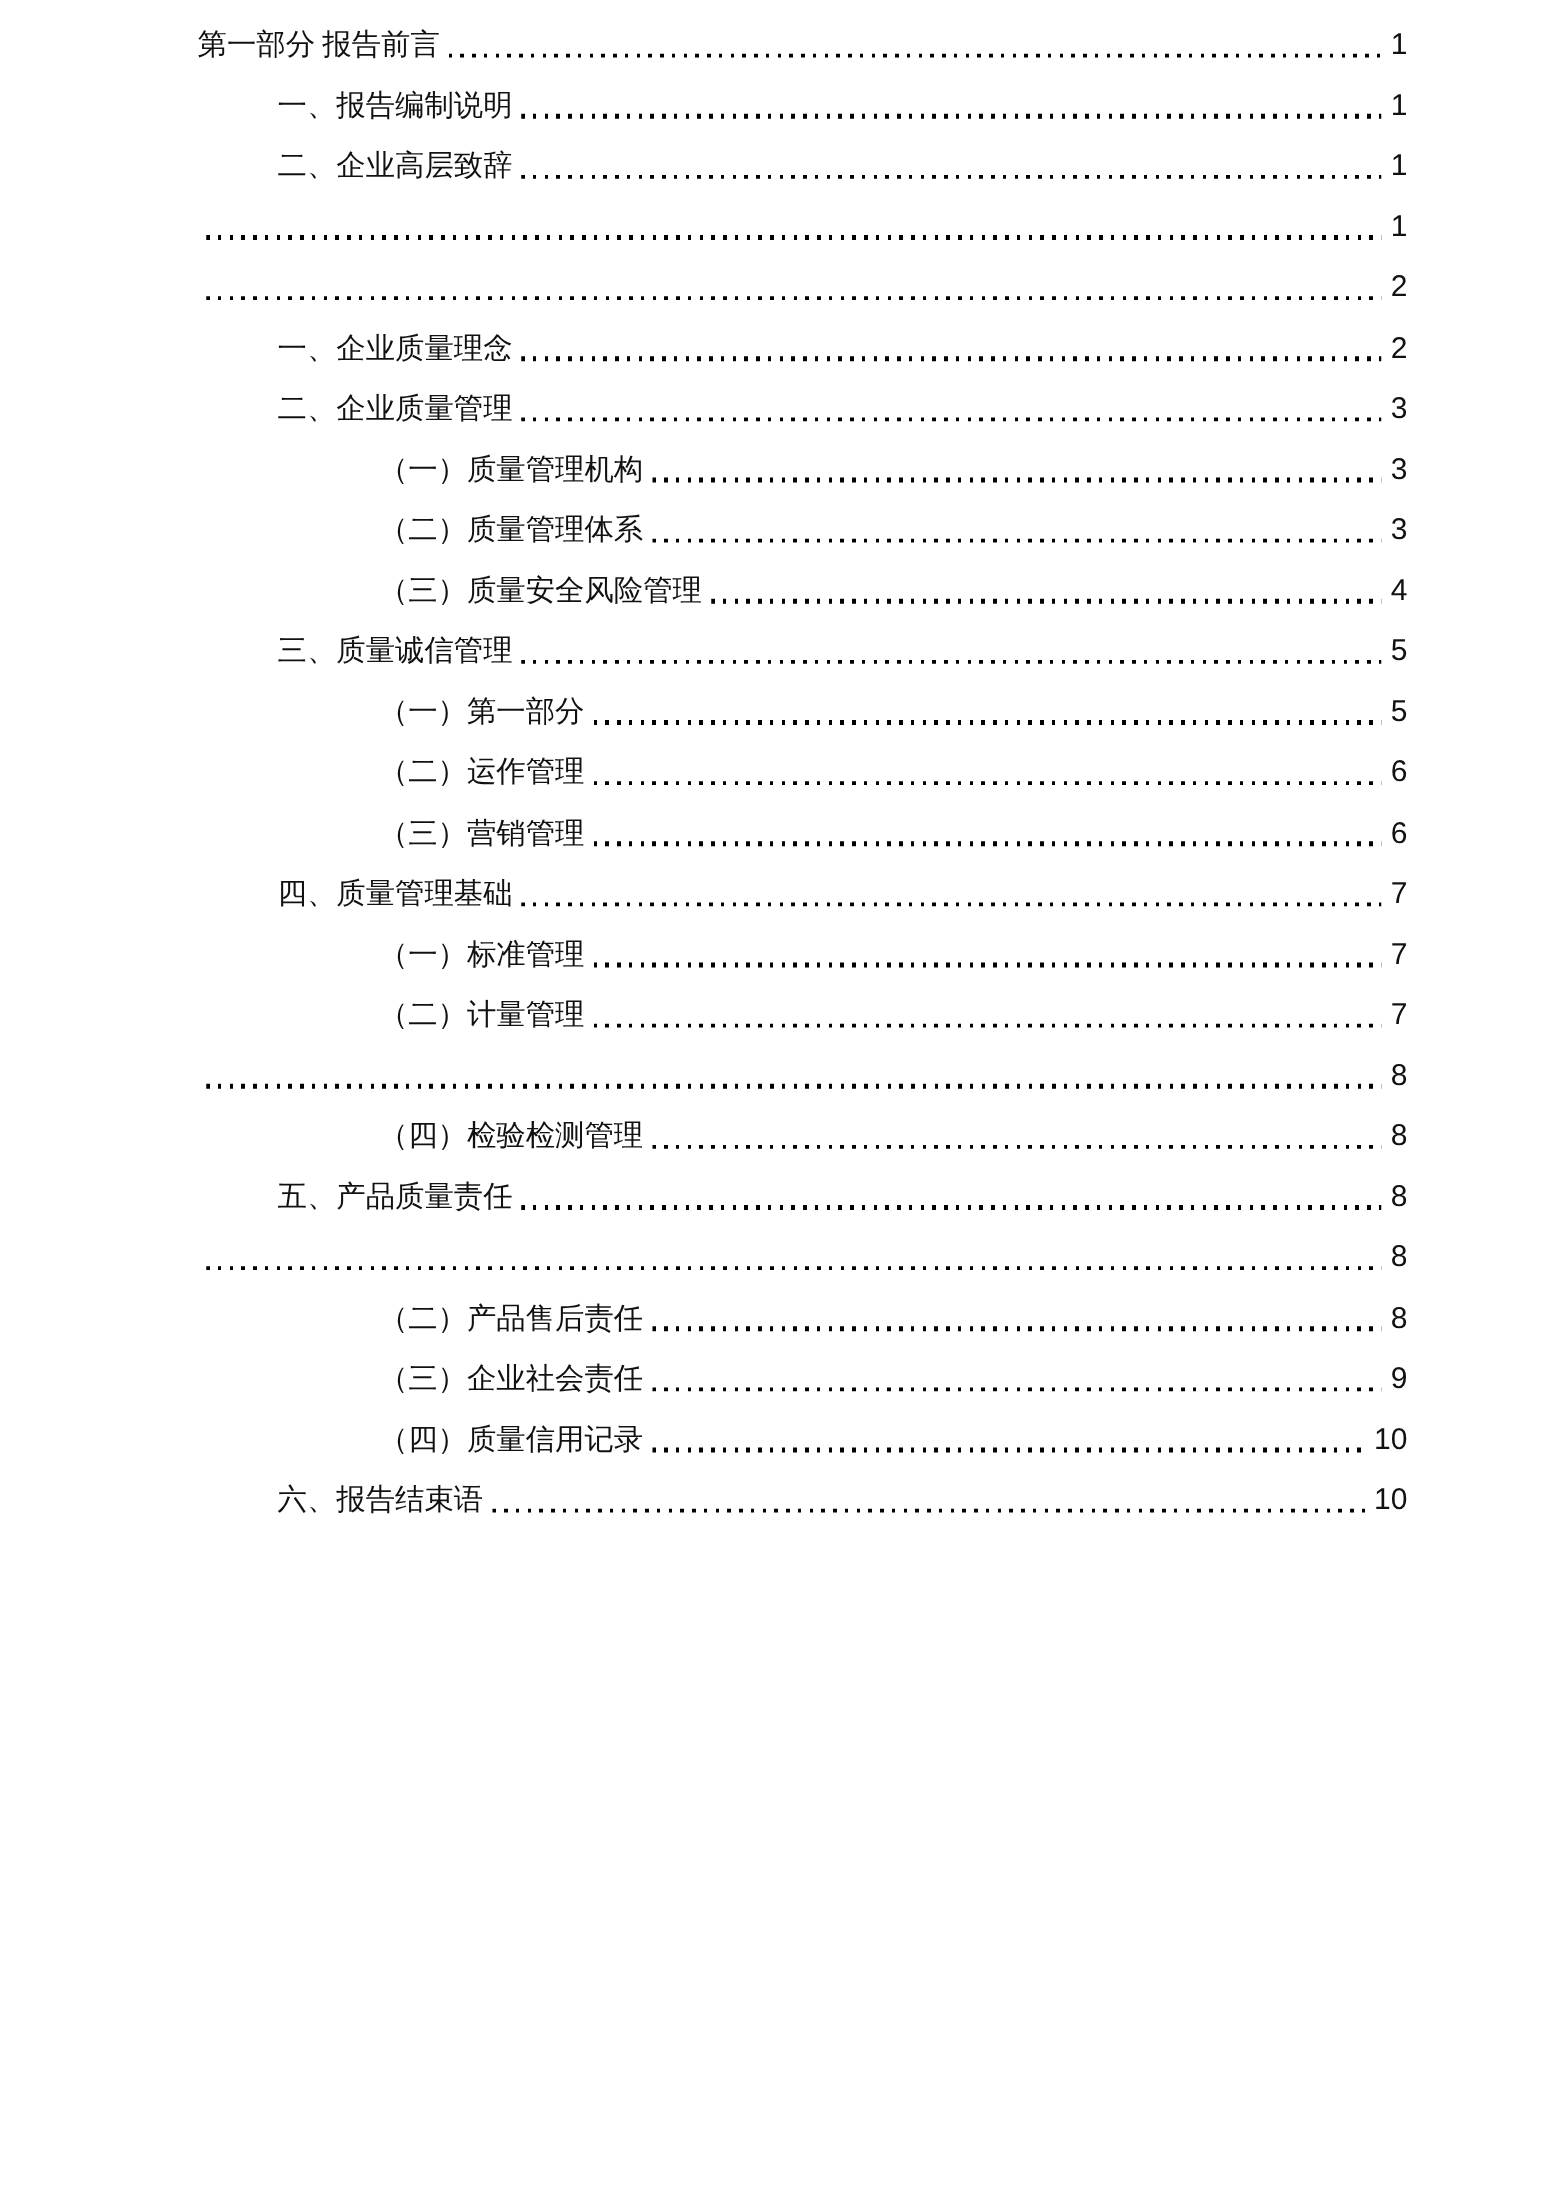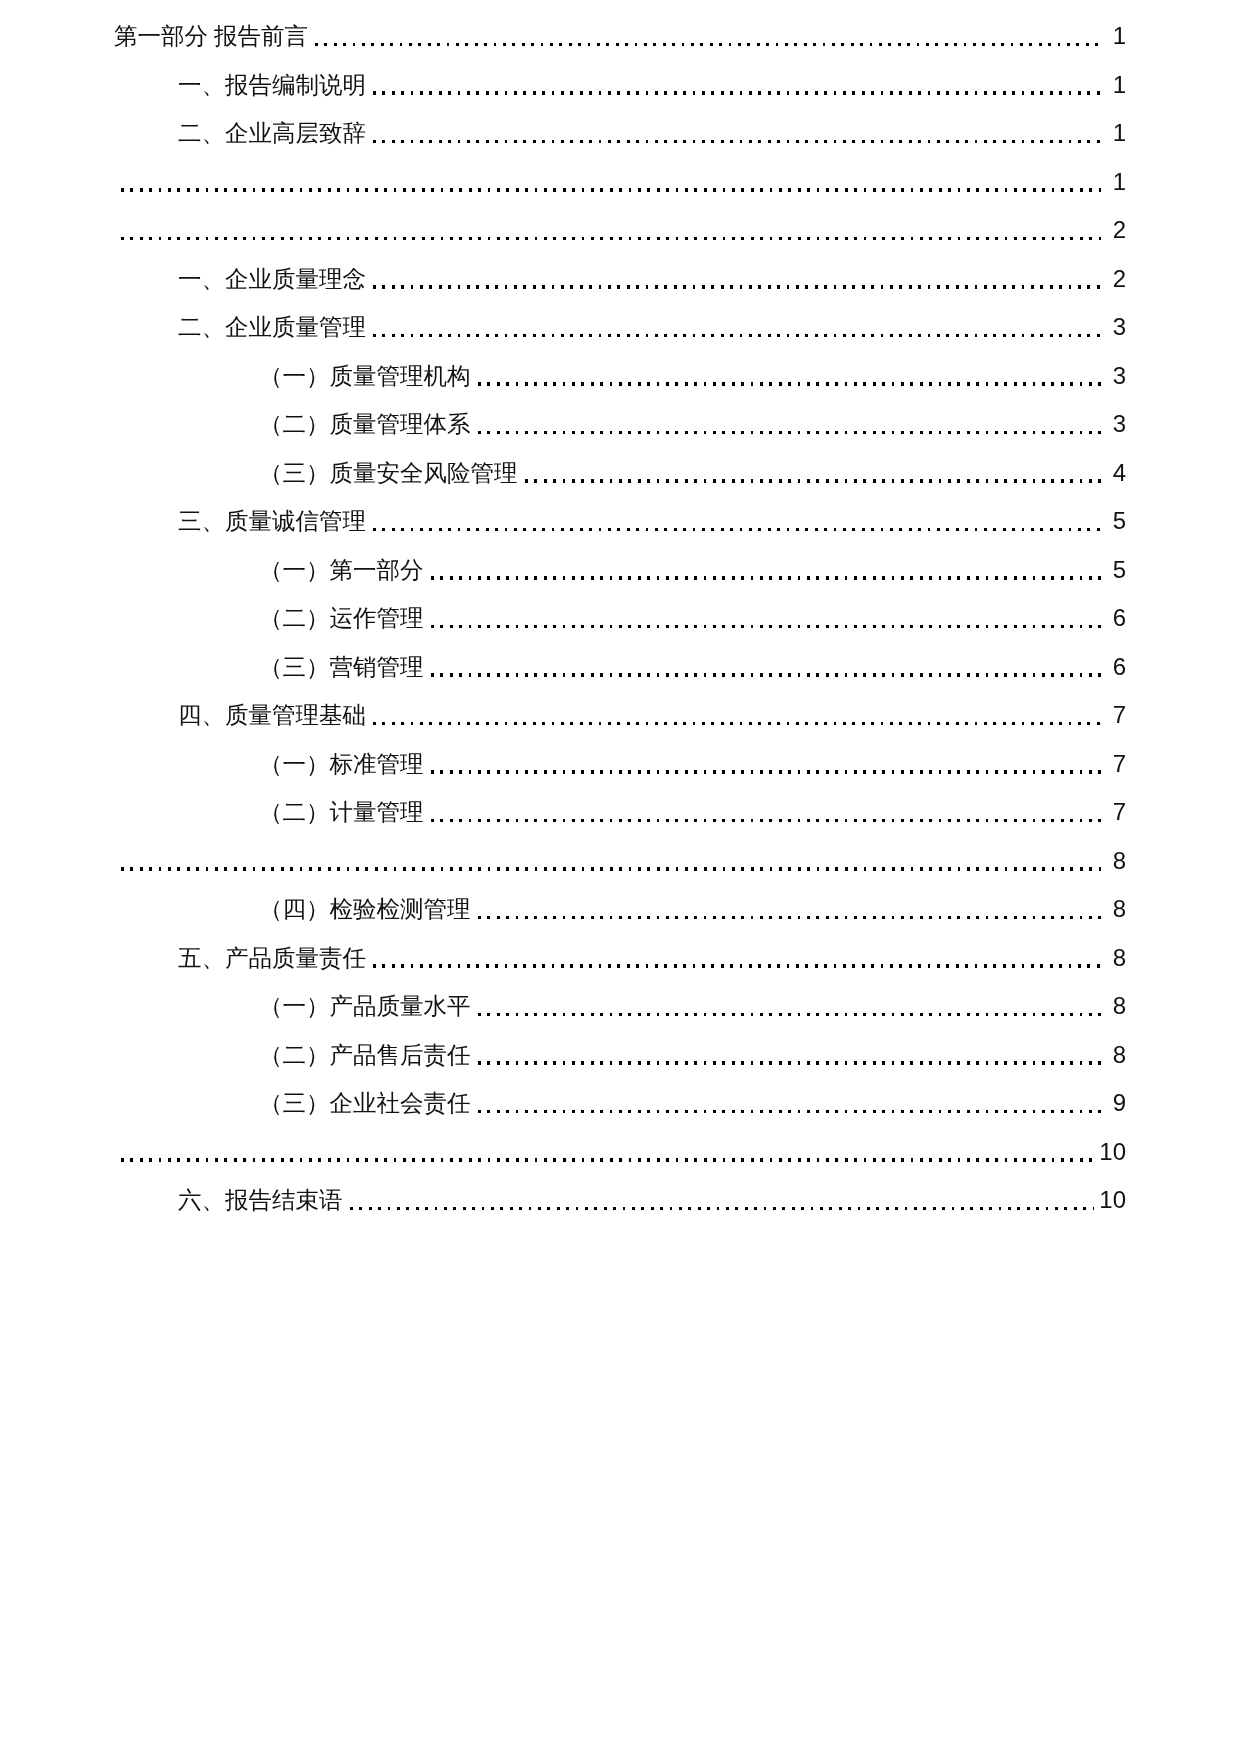--- a/index.html
+++ b/index.html
@@ -26,20 +26,21 @@
     line-height: 68px;
     text-align: center;
     font-family: "Liberation Serif", "DejaVu Serif", serif;
     font-size: 44px;
     font-weight: 600;
     letter-spacing: 8px;
     color: #000000;
   }
   .toc {
     margin-top: 12px;
+    margin-left: 44px;
   }
   .toc-row {
     display: flex;
     align-items: baseline;
     height: 48.5px;
     line-height: 48.5px;
     white-space: nowrap;
   }
   .toc-row .label {
     font-family: "Liberation Serif", "DejaVu Serif", serif;
@@ -187,38 +188,38 @@
     <span class="pagenum">8</span>
   </div>
 
   <div class="toc-row lvl2">
     <span class="label">五、产品质量责任</span>
     <span class="leader"></span>
     <span class="pagenum">8</span>
   </div>
 
   <div class="toc-row lvl3">
-    <span class="label">（一）产品质量水平</span>
     <span class="leader"></span>
     <span class="pagenum">8</span>
   </div>
 
   <div class="toc-row lvl3">
     <span class="label">（二）产品售后责任</span>
     <span class="leader"></span>
     <span class="pagenum">8</span>
   </div>
 
   <div class="toc-row lvl3">
     <span class="label">（三）企业社会责任</span>
     <span class="leader"></span>
     <span class="pagenum">9</span>
   </div>
 
   <div class="toc-row lvl3">
+    <span class="label">（四）质量信用记录</span>
     <span class="leader"></span>
     <span class="pagenum">10</span>
   </div>
 
   <div class="toc-row lvl2">
     <span class="label">六、报告结束语</span>
     <span class="leader"></span>
     <span class="pagenum">10</span>
   </div>
 </div>

